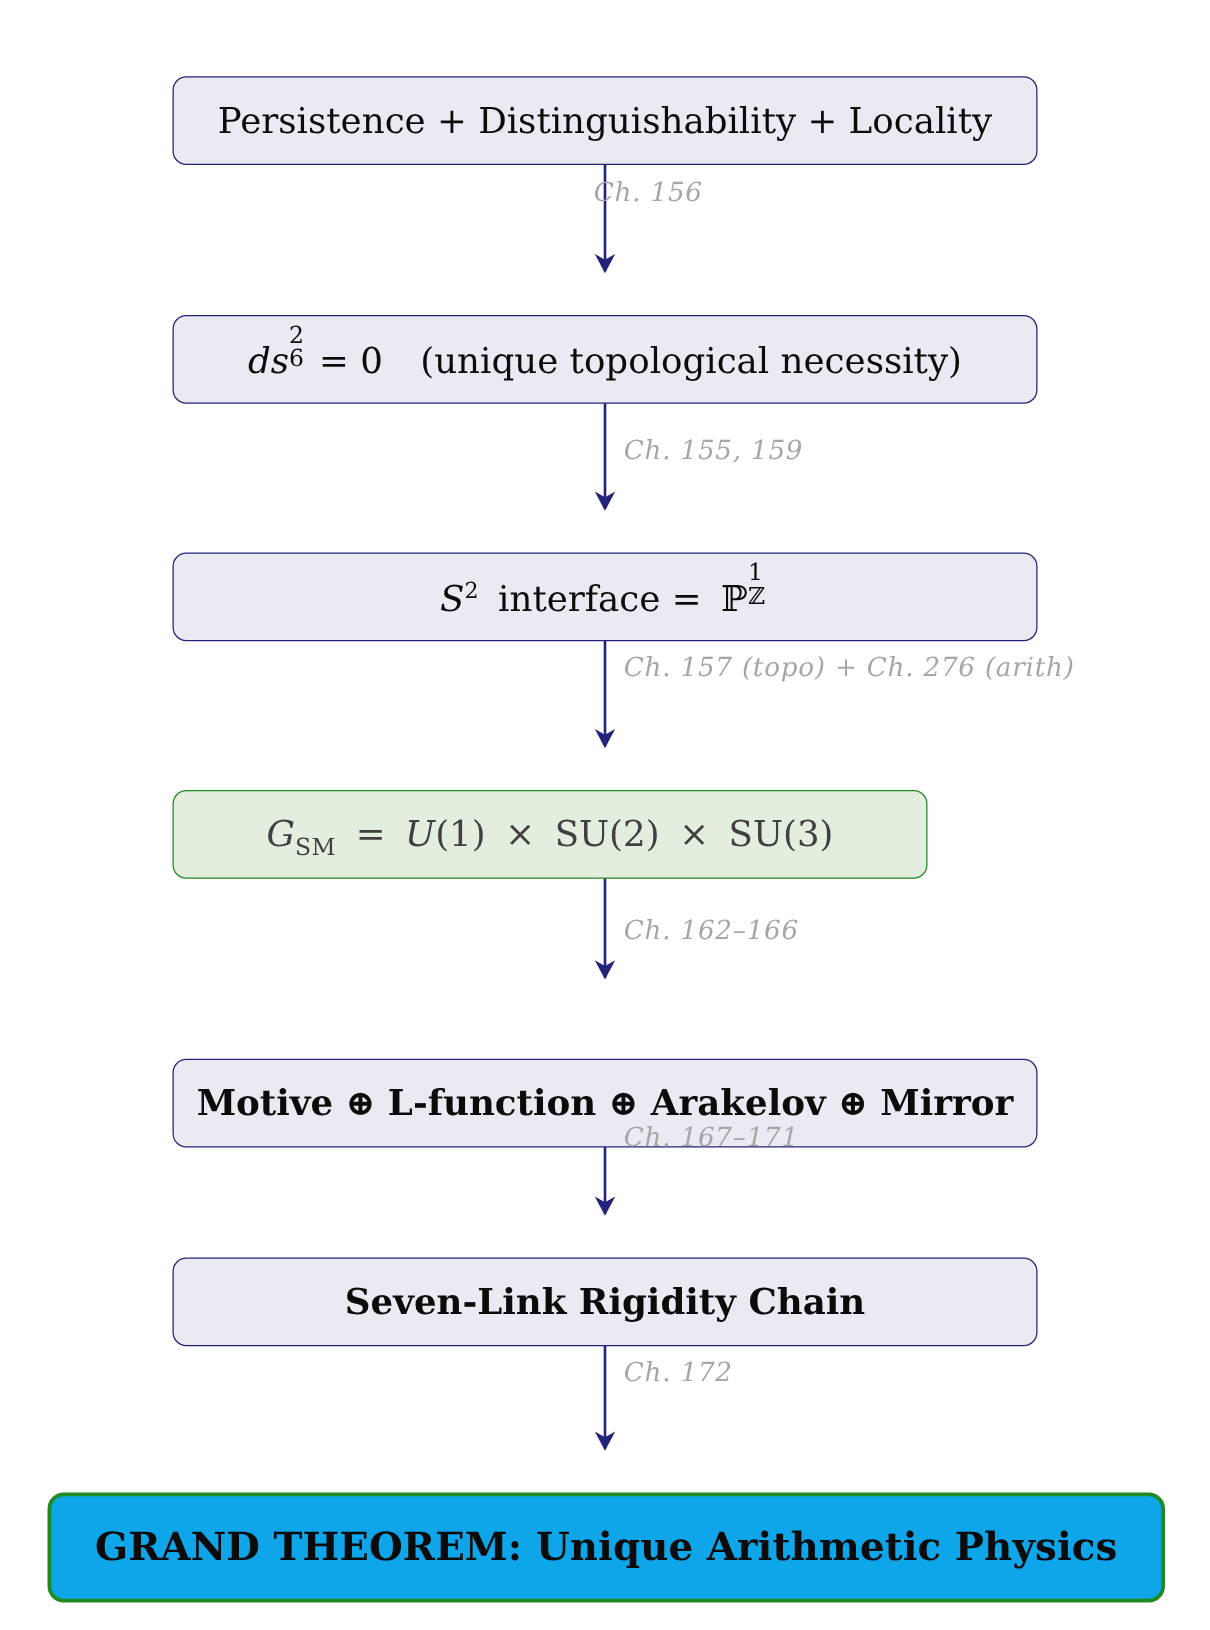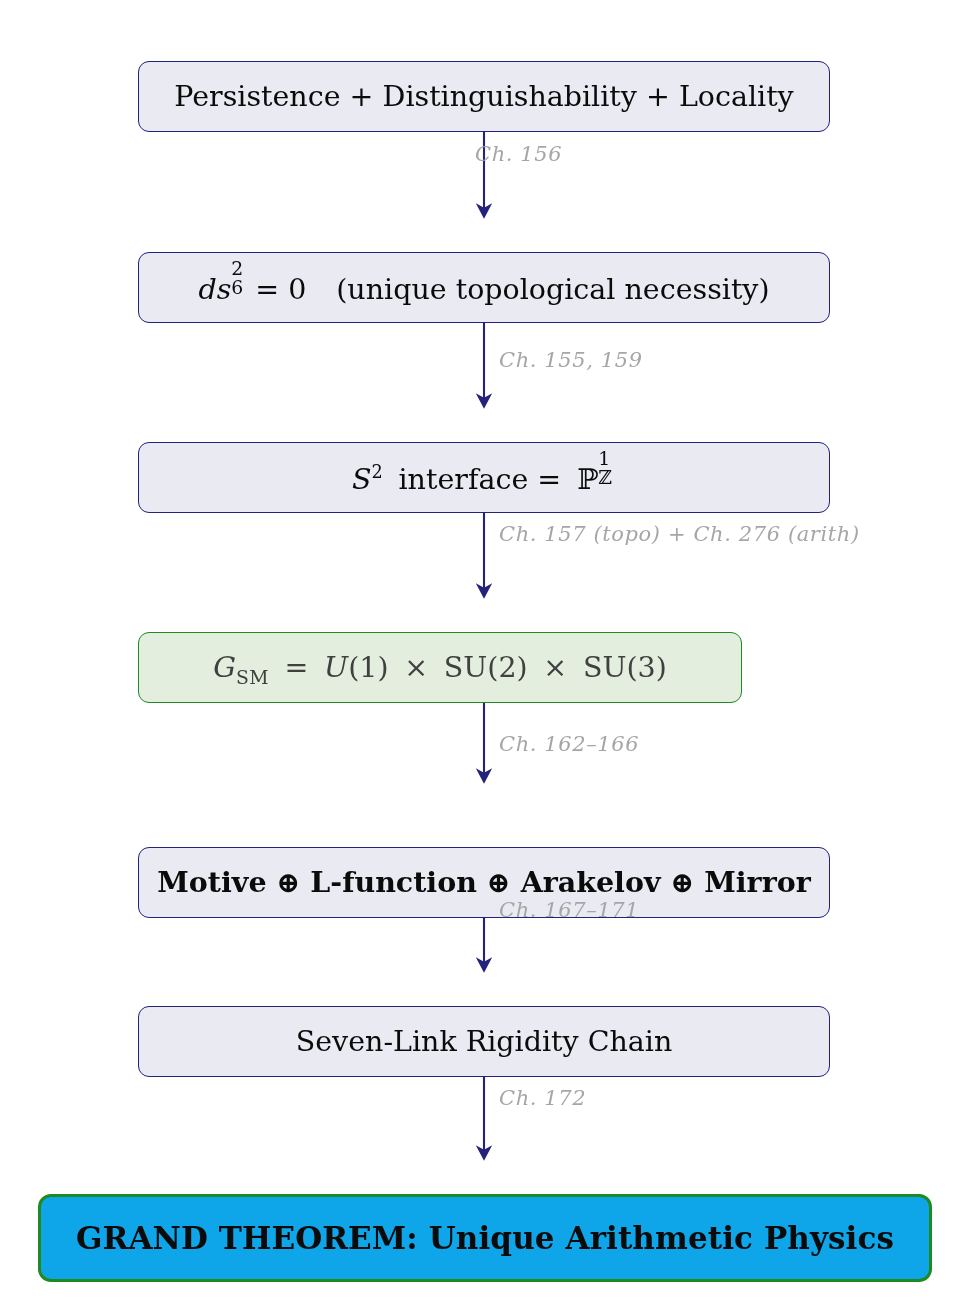--- a/index.html
+++ b/index.html
@@ -68,21 +68,21 @@
     color: #0b0b0b;
     letter-spacing: 0.1px;
   }
 
   
   #node-premises   { top: 33px; }
   #node-ds6        { top: 224px; }
   #node-interface  { top: 414px; }
   #node-gsm        { top: 604px; }
   #node-motive     { top: 819px; font-weight: bold; }
-  #node-sevenlink  { top: 978px; }
+  #node-sevenlink  { top: 978px; font-weight: bold; }
   #node-grand      { top: 1166px; }
 
   
   .mi { font-style: italic; }
   .mup { font-style: normal; }
   .sp-thin { display: inline-block; width: 0.22em; }
   .sp-med  { display: inline-block; width: 0.55em; }
   .sp-wide { display: inline-block; width: 1.05em; }
 
   

